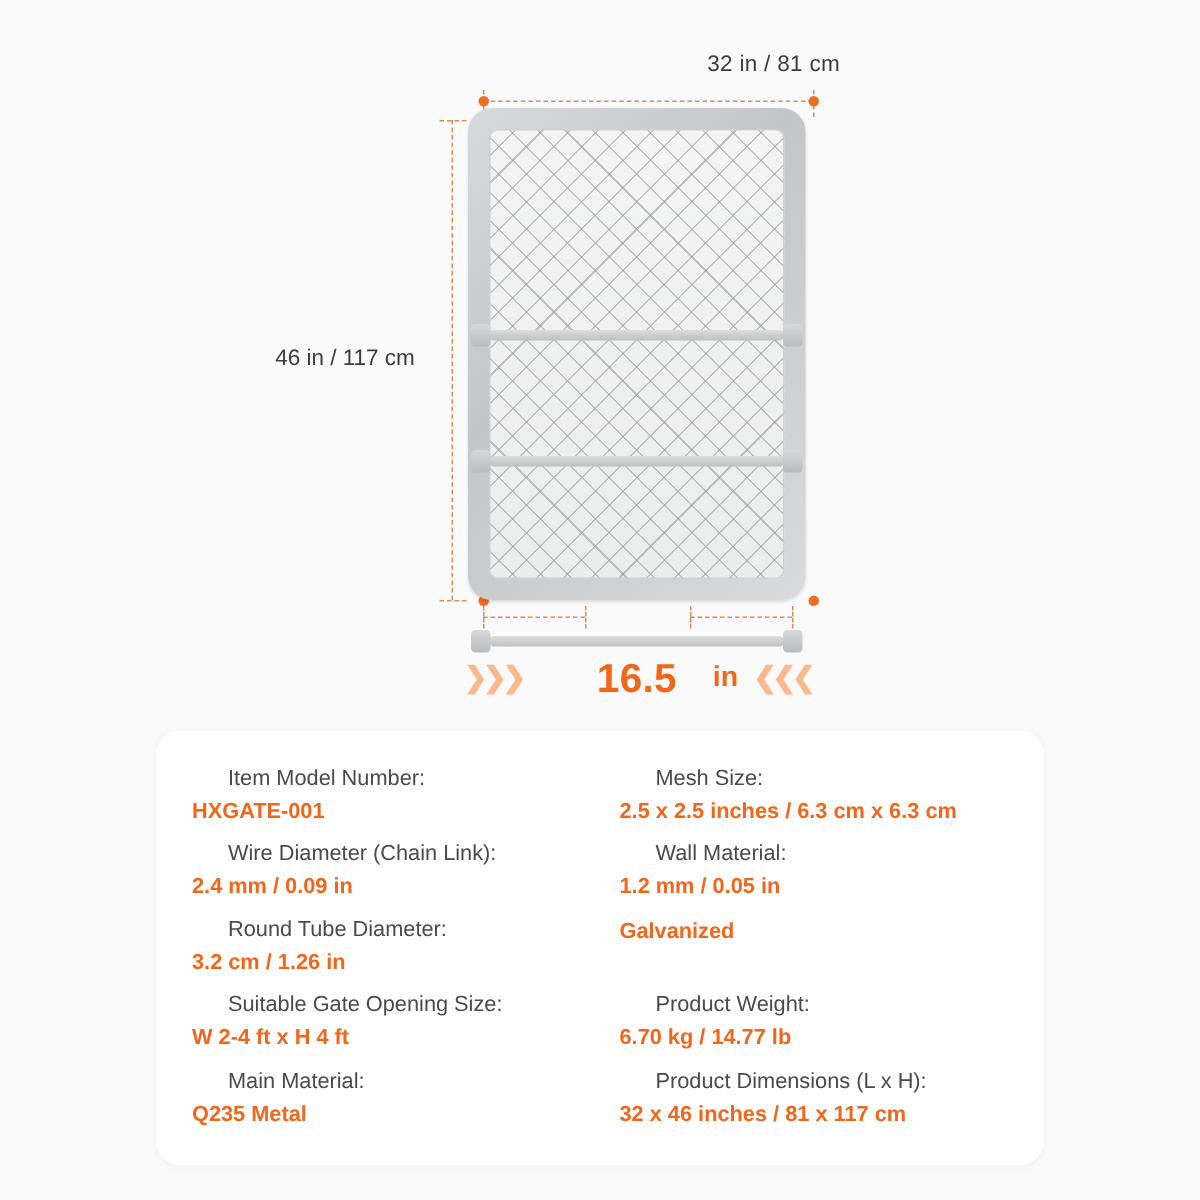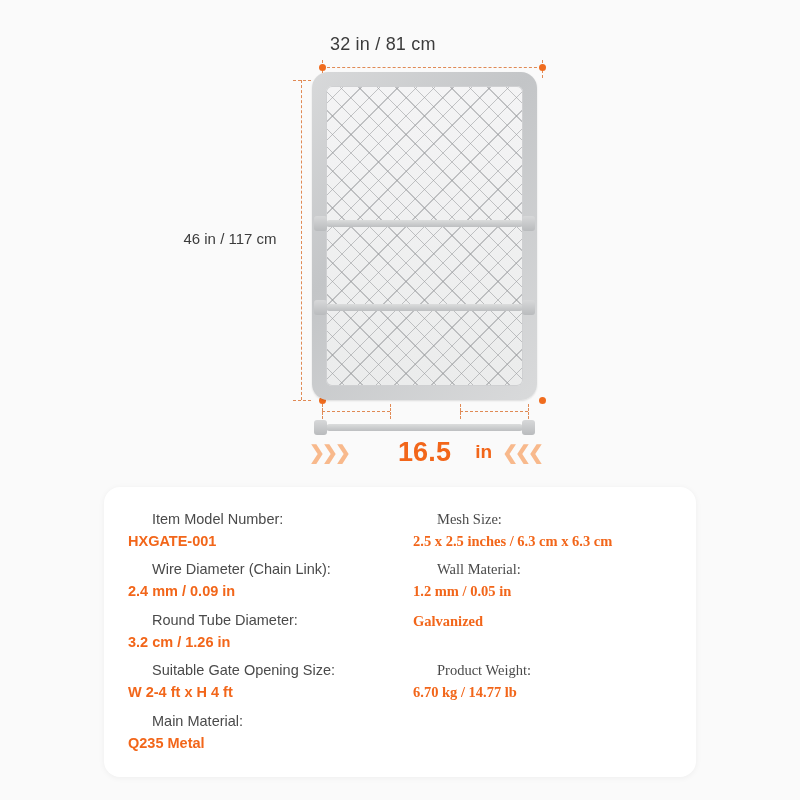--- a/index.html
+++ b/index.html
@@ -24,22 +24,22 @@
     width: 800px;
     height: 490px;
   }
 
   
   .dim-top-label {
     position: absolute;
     left: 330px;
     top: 34px;
     width: 230px;
-    text-align: left;
-    font-size: 18px;
+    text-align: right;
+    font-size: 15px;
     color: #3c3c3c;
     letter-spacing: .2px;
   }
   .dim-left-label {
     position: absolute;
     left: 160px;
     top: 230px;
     width: 140px;
     text-align: center;
     font-size: 15px;
@@ -196,21 +196,21 @@
     line-height: 1.45;
     margin-left: 24px;
   }
   .spec-value {
     font-size: 14.5px;
     color: #f2661a;
     font-weight: bold;
     line-height: 1.45;
     margin-top: 1px;
   }
-  .col-right .spec-label, .col-right .spec-value { padding-left: 0; font-family: Liberation Serif, serif; }
+  .col-right .spec-label, .col-right .spec-value { padding-left: 0; }
 </style>
 </head>
 <body>
 
 <div class="diagram">
 
   <div class="dim-top-label">32 in / 81 cm</div>
 
   <div class="dash-h" style="left:322px; top:67px; width:220px;"></div>
   <div class="dash-v" style="left:322px; top:60px; height:18px;"></div>
@@ -290,15 +290,19 @@
     </div>
     <div class="spec-item col-right">
       <div class="spec-label">Product Weight:</div>
       <div class="spec-value">6.70 kg / 14.77 lb</div>
     </div>
 
     <div class="spec-item">
       <div class="spec-label">Main Material:</div>
       <div class="spec-value">Q235 Metal</div>
     </div>
+    <div class="spec-item col-right">
+      <div class="spec-label">Product Dimensions (L x H):</div>
+      <div class="spec-value">32 x 46 inches / 81 x 117 cm</div>
+    </div>
 
   </div>
 </div>
 
 </body></html>

